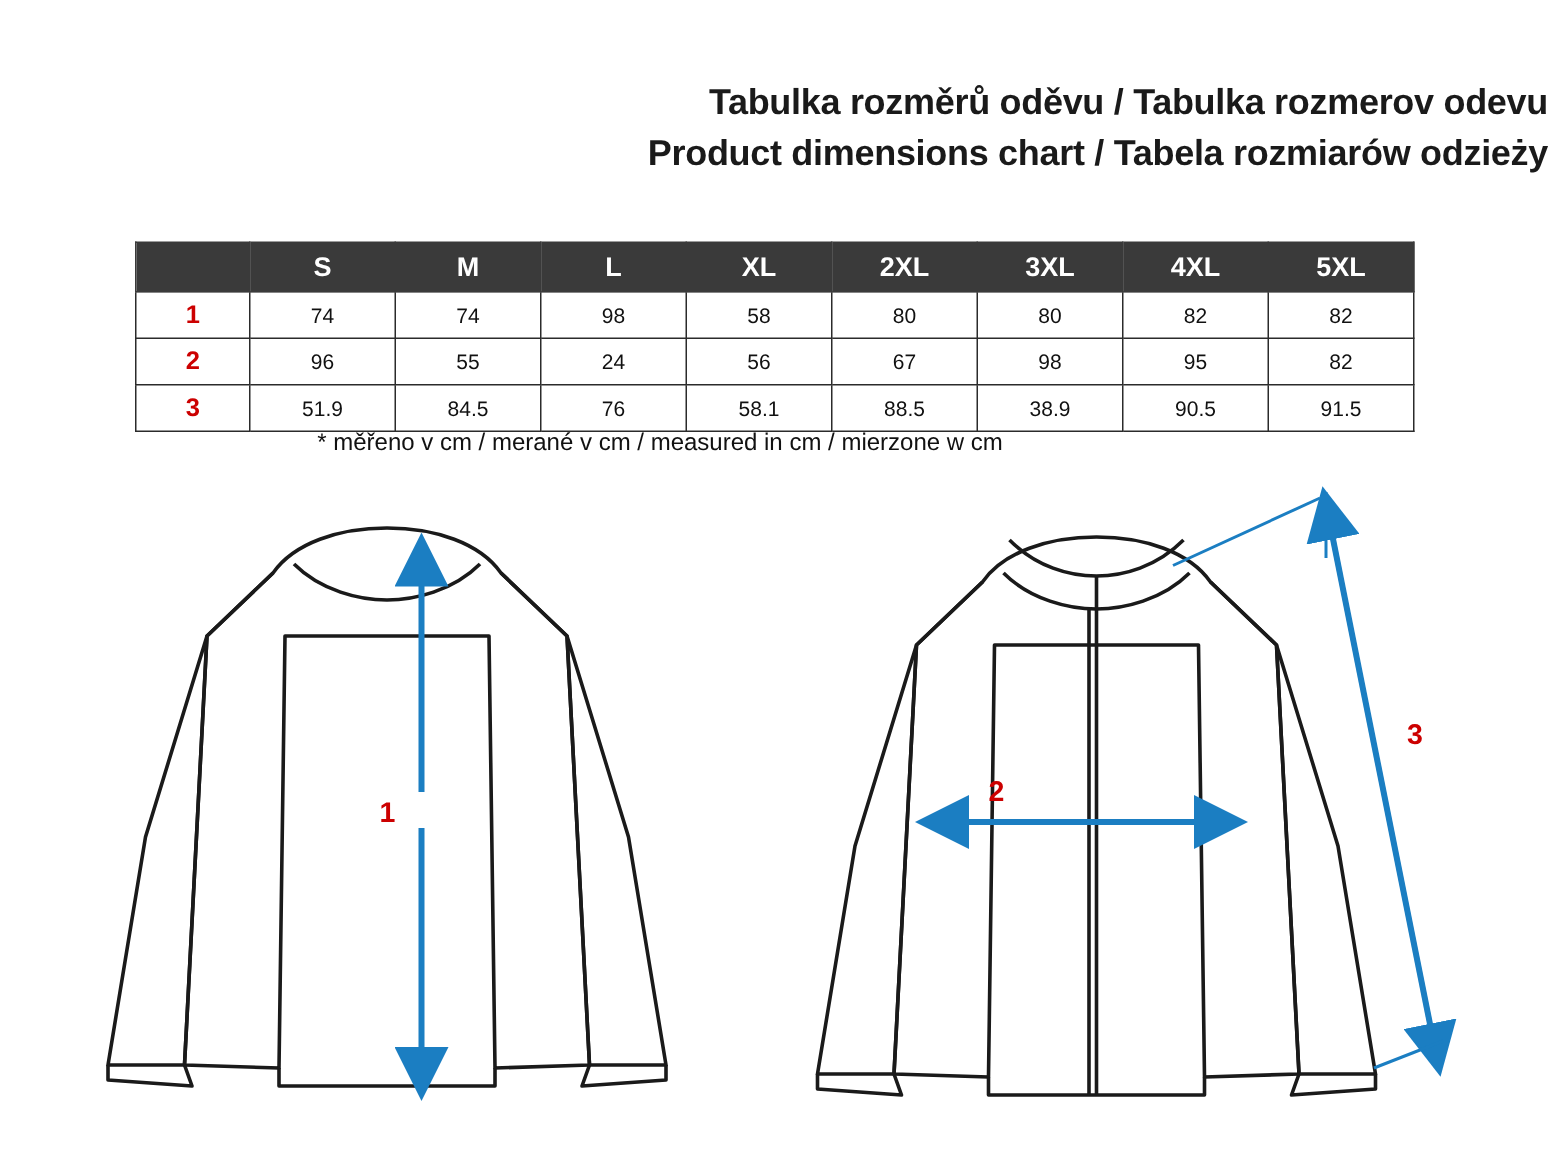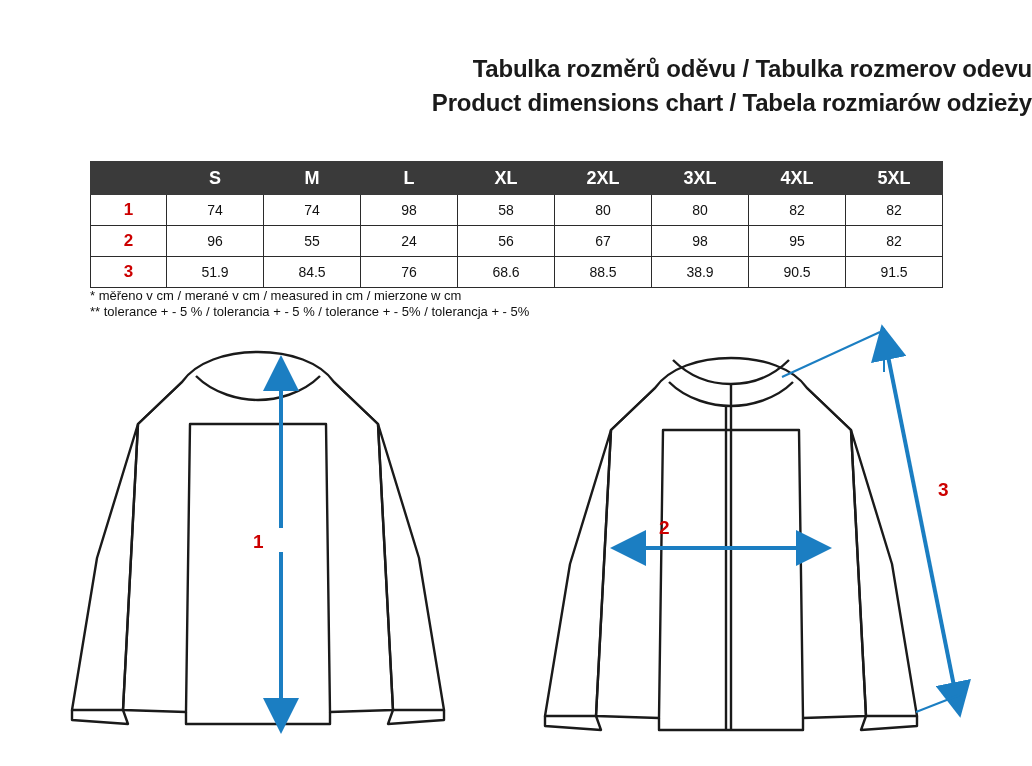--- a/index.html
+++ b/index.html
@@ -78,23 +78,24 @@
   col.c0 { width: 76px; }
   col.cx { width: 97px; }
   
   .notes {
     position: absolute;
     top: 288px;
     left: 90px;
     width: 700px;
   }
   .note {
-    font-size: 13px;
+    font-size: 16px;
     line-height: 16px;
     color: #111111;
+    text-align: center;
   }
   
   .figures {
     position: absolute;
     top: 320px;
     left: 0;
     width: 1032px;
     height: 446px;
   }
   svg.fig {
@@ -166,33 +167,32 @@
           <td>67</td>
           <td>98</td>
           <td>95</td>
           <td>82</td>
         </tr>
         <tr>
           <td class="rowhead">3</td>
           <td>51.9</td>
           <td>84.5</td>
           <td>76</td>
-          <td>68.6</td>
+          <td>58.1</td>
           <td>88.5</td>
           <td>38.9</td>
           <td>90.5</td>
           <td>91.5</td>
         </tr>
       </tbody>
     </table>
   </div>
 
   <div class="notes">
     <div class="note">* měřeno v cm / merané v cm / measured in cm / mierzone w cm</div>
-    <div class="note">** tolerance + - 5 % / tolerancia + - 5 % / tolerance + - 5% / tolerancja + - 5%</div>
   </div>
 
   <div class="figures">
     <svg class="fig" width="1032" height="446" viewBox="0 0 1032 446" xmlns="http://www.w3.org/2000/svg">
       <defs>
         <marker id="arrHead" markerWidth="9" markerHeight="9" refX="6" refY="4.5" orient="auto">
           <path d="M0,0 L9,4.5 L0,9 z" fill="#1b7ec2"></path>
         </marker>
         <marker id="arrTail" markerWidth="9" markerHeight="9" refX="3" refY="4.5" orient="auto">
           <path d="M9,0 L0,4.5 L9,9 z" fill="#1b7ec2"></path>

